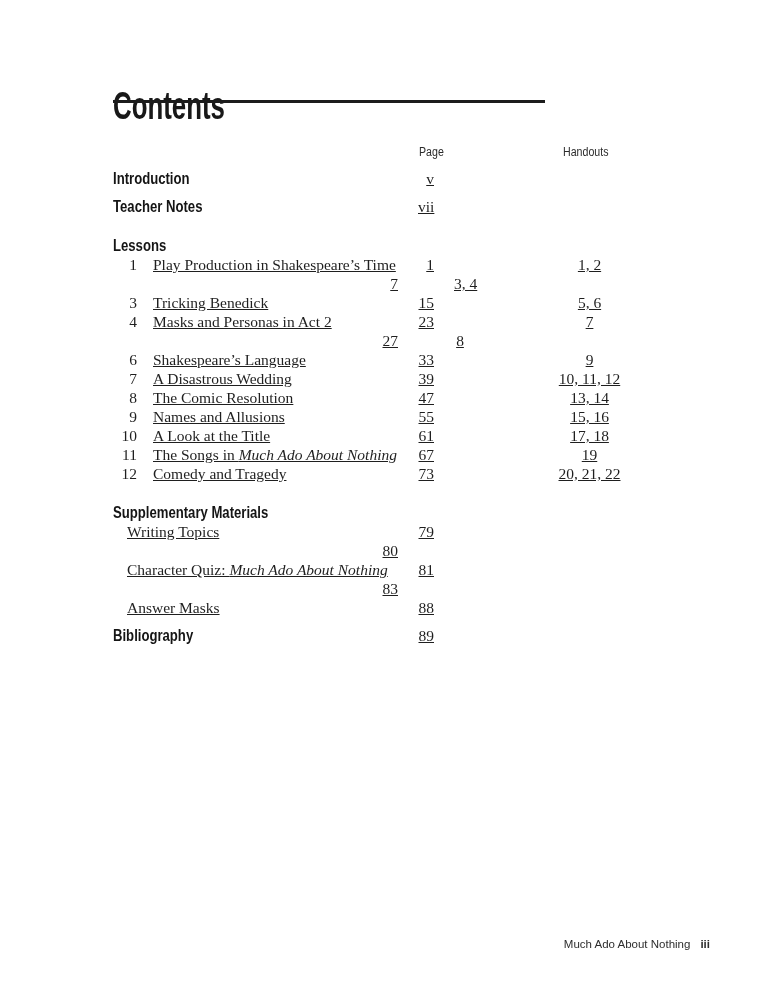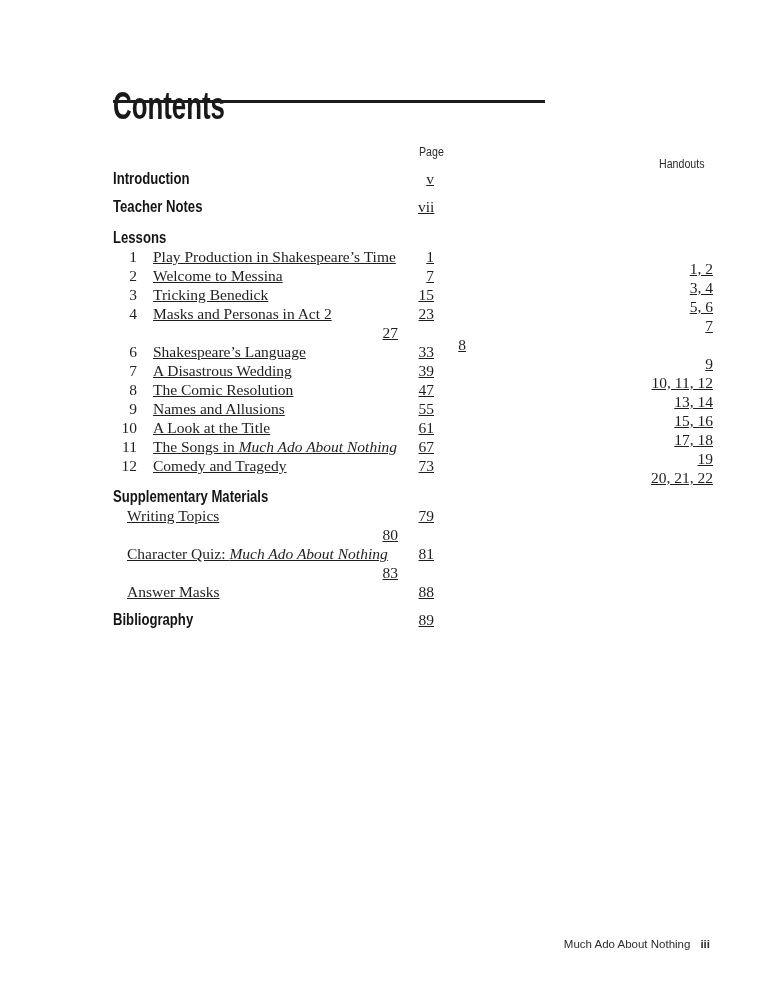--- a/index.html
+++ b/index.html
@@ -49,24 +49,23 @@
     line-height: 19px;
     font-size: 15.5px;
     text-decoration: underline;
   }
   .row .pg {
     text-align: right;
     padding-right: 20px;
     font-family: "Liberation Serif", serif;
   }
   .row .ho {
-    text-align: right;
+    text-align: center;
     white-space: nowrap;
     font-family: "Liberation Serif", serif;
-    margin-top: 12px;
   }
   .hdr-label {
     display: inline-block;
     font-family: "Liberation Sans", sans-serif;
     font-size: 12.5px;
     color: #2b2b2b;
     transform: scaleX(0.85);
     transform-origin: 0 50%;
     white-space: nowrap;
   }
@@ -75,21 +74,21 @@
     display: inline-block;
     font-family: "Liberation Sans", sans-serif;
     font-weight: 700;
     font-size: 16px;
     color: #151515;
     transform: scaleX(0.82);
     transform-origin: 0 50%;
     white-space: nowrap;
   }
   .k-section { margin-top: 9px; }
-  .k-heading { margin-top: 12px; }
+  .k-heading { margin-top: 20px; }
   .k-heading .label-cell { grid-column: 1 / -1; }
   .num {
     display: inline-block;
     width: 24px;
     margin-right: 16px;
     text-align: right;
   }
   .k-sub .label-cell { padding-left: 14px; }
   .label-cell { white-space: nowrap; overflow: visible; }
   .it { font-style: italic; }
@@ -145,21 +144,20 @@
         <div class="row k-heading">
           <div class="label-cell"><span class="sans-cond">Lessons</span></div>
         </div>
         <div class="row k-lesson">
           <div class="label-cell"><span class="num">1</span><span><span>Play Production in Shakespeare’s Time</span></span></div>
           <div class="pg">1</div>
           <div></div>
           <div class="ho">1, 2</div>
         </div>
         <div class="row k-lesson">
-          <div class="label-cell"><span class="num">2</span><span><span>Welcome to Messina</span></span></div>
           <div class="pg">7</div>
           <div></div>
           <div class="ho">3, 4</div>
         </div>
         <div class="row k-lesson">
           <div class="label-cell"><span class="num">3</span><span><span>Tricking Benedick</span></span></div>
           <div class="pg">15</div>
           <div></div>
           <div class="ho">5, 6</div>
         </div>

